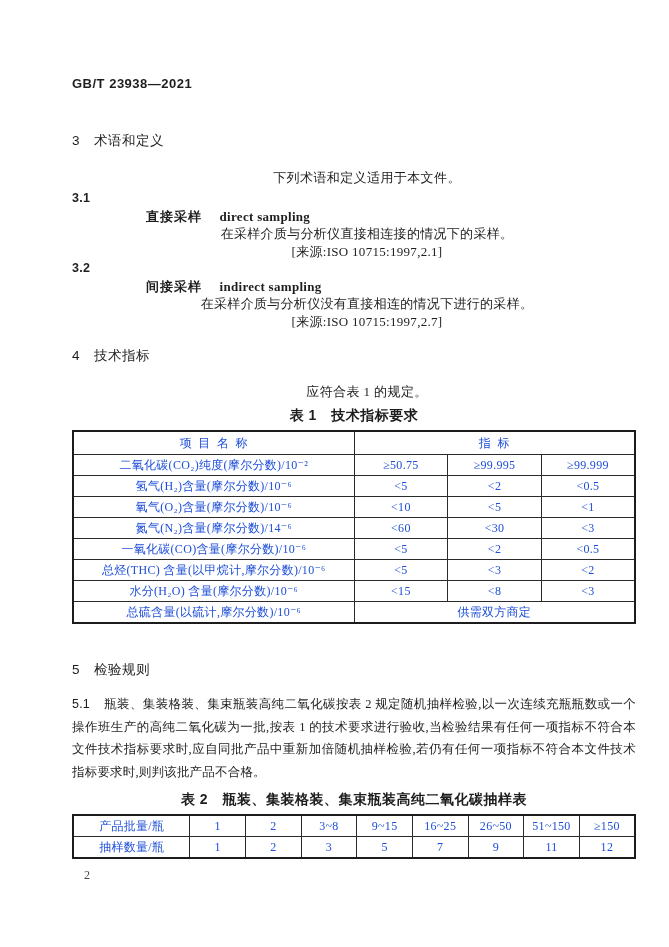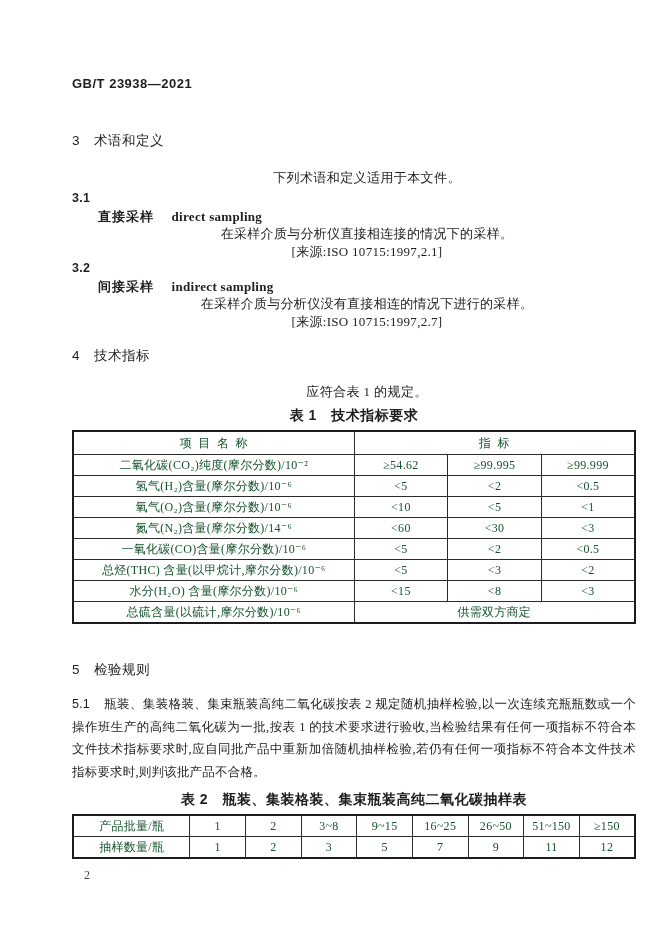--- a/index.html
+++ b/index.html
@@ -31,33 +31,33 @@
   .mb2 { margin-bottom: 2px; }
   .mb5 { margin-bottom: 5px; }
 
   .term-block { font-size: 13px; line-height: 17.5px; letter-spacing: 0.3px; }
   .term-block.last { margin-bottom: 18px; }
   .clause-num {
     font-family: "Liberation Sans", "DejaVu Sans", sans-serif;
     font-weight: bold; font-size: 12.5px;
   }
   .term-line { padding-left: 26px; font-weight: bold; }
-  .term-zh { font-family: "Liberation Sans", "DejaVu Sans", sans-serif; letter-spacing: 1px; }
+  .term-zh { font-family: "Liberation Sans", "DejaVu Sans", sans-serif; letter-spacing: 1px; margin-left: 48px; }
   .term-en { margin-left: 14px; }
 
   .tbl-caption {
     font-family: "Liberation Sans", "DejaVu Sans", sans-serif;
     font-weight: bold; font-size: 14px; text-align: center;
     line-height: 17px; margin: 0 0 6px 0; letter-spacing: 0.5px;
   }
 
   table.spec {
     width: 100%; border-collapse: collapse;
     border: 2px solid #1c1c1c;
-    font-size: 12px; color: #14532d;
+    font-size: 12px; color: #1d4ed8;
     table-layout: fixed;
   }
   table.spec th, table.spec td {
     border: 1px solid #2b2b2b;
     height: 20px; padding: 0 4px;
     font-weight: normal; text-align: center;
     letter-spacing: 0.3px;
     overflow: hidden; white-space: nowrap;
   }
   table.spec th { height: 22px; }
@@ -127,21 +127,21 @@
         <col class="c-v">
         <col class="c-v">
     </colgroup>
     <tbody>
       <tr>
         <th>项 目 名 称</th>
         <th colspan="3">指 标</th>
       </tr>
       <tr>
         <td class="cell-name">二氧化碳(CO₂)纯度(摩尔分数)/10⁻²</td>
-        <td>≥54.62</td>
+        <td>≥50.75</td>
         <td>≥99.995</td>
         <td>≥99.999</td>
       </tr>
       <tr>
         <td class="cell-name">氢气(H₂)含量(摩尔分数)/10⁻⁶</td>
         <td>&lt;5</td>
         <td>&lt;2</td>
         <td>&lt;0.5</td>
       </tr>
       <tr>

